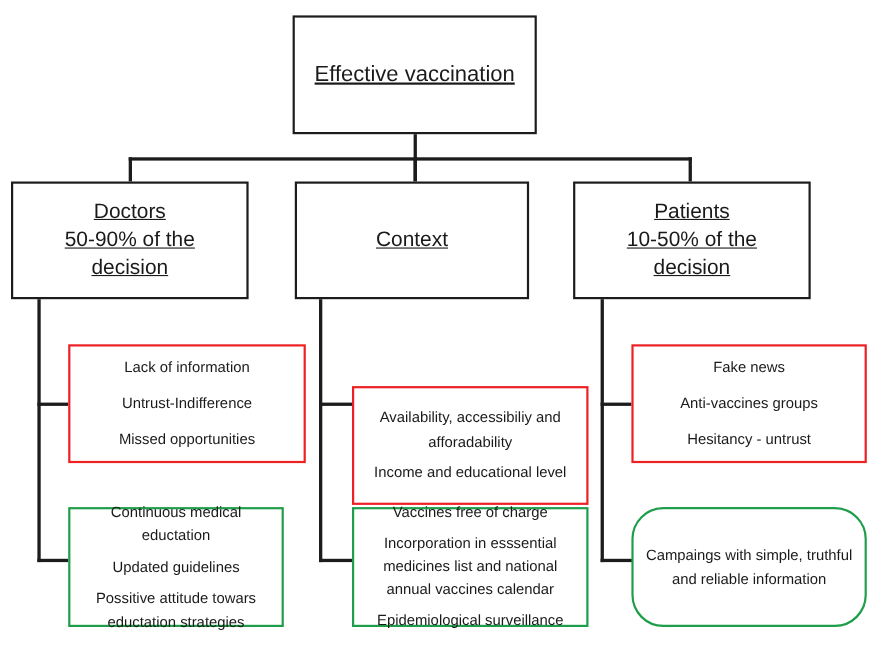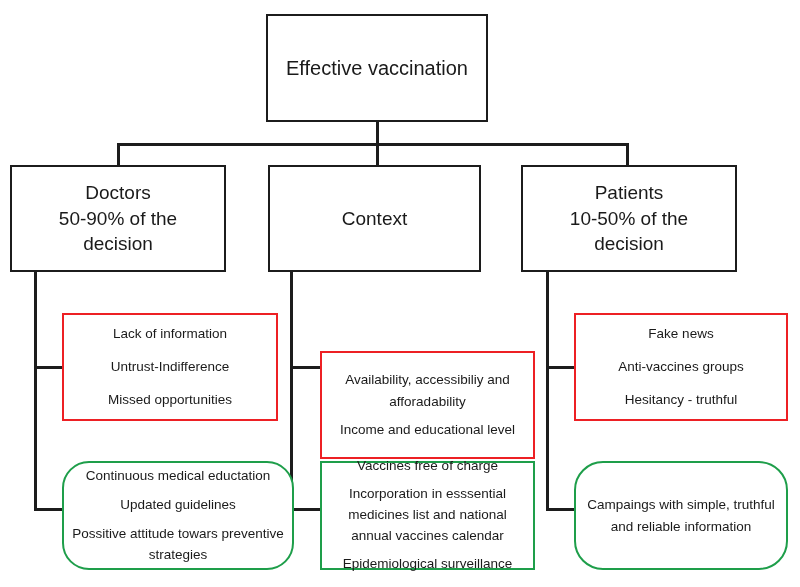--- a/index.html
+++ b/index.html
@@ -26,20 +26,21 @@
     flex-direction: column;
     align-items: center;
     justify-content: center;
     text-align: center;
     color: #1a1a1a;
     z-index: 3;
   }
   .node .line {
     display: block;
     width: 100%;
+    text-decoration: underline;
   }
 
   
   .box-black {
     border: 2px solid #1c1c1c;
   }
   .box-red {
     border: 2px solid #ED2024;
   }
   .box-green {
@@ -48,21 +49,21 @@
 
   #node-root       { left: 266px; top: 14px;  width: 222px; height: 108px; font-size: 20px; }
   #node-doctors    { left: 10px;  top: 165px; width: 216px; height: 107px; font-size: 19px; line-height: 1.35; }
   #node-context    { left: 268px; top: 165px; width: 213px; height: 107px; font-size: 19px; }
   #node-patients   { left: 521px; top: 165px; width: 216px; height: 107px; font-size: 19px; line-height: 1.35; }
 
   #node-doctors-risk   { left: 62px;  top: 313px; width: 216px; height: 108px; font-size: 13.5px; line-height: 1.95; }
   #node-context-risk   { left: 320px; top: 313px; width: 215px; height: 108px; font-size: 13.5px; line-height: 1.6; margin-top: 38px; }
   #node-patients-risk  { left: 574px; top: 313px; width: 214px; height: 108px; font-size: 13.5px; line-height: 1.95; }
 
-  #node-doctors-solution  { left: 62px;  top: 461px; width: 232px; height: 109px; font-size: 13.5px; line-height: 1.6; border-radius: 27px; }
+  #node-doctors-solution  { left: 62px;  top: 461px; width: 196px; height: 109px; font-size: 13.5px; line-height: 1.6; }
   #node-context-solution  { left: 320px; top: 461px; width: 215px; height: 109px; font-size: 13.5px; line-height: 1.55; text-align: center; }
   #node-patients-solution { left: 574px; top: 461px; width: 214px; height: 109px; font-size: 13.5px; line-height: 1.6; border-radius: 29px; }
 
   .node .para { margin: 0; padding: 0 6px; }
   .node .para + .para { margin-top: 0.52em; }
 
   
   .conn {
     position: absolute;
     background: #1c1c1c;
@@ -145,27 +146,27 @@
   </div>
 
   <div class="node box-red" id="node-context-risk">
     <p class="para">Availability, accessibiliy and afforadability</p>
     <p class="para">Income and educational level</p>
   </div>
 
   <div class="node box-red" id="node-patients-risk">
     <p class="para">Fake news</p>
     <p class="para">Anti-vaccines groups</p>
-    <p class="para">Hesitancy - truthful</p>
+    <p class="para">Hesitancy - untrust</p>
   </div>
 
   <div class="node box-green" id="node-doctors-solution">
     <p class="para">Continuous  medical eductation</p>
     <p class="para">Updated guidelines</p>
-    <p class="para">Possitive attitude towars preventive strategies</p>
+    <p class="para">Possitive attitude towars eductation strategies</p>
   </div>
 
   <div class="node box-green" id="node-context-solution">
     <p class="para">Vaccines free of charge</p>
     <p class="para">Incorporation in esssential medicines list and national annual vaccines calendar</p>
     <p class="para">Epidemiological surveillance</p>
   </div>
 
   <div class="node box-green" id="node-patients-solution">
     <p class="para">Campaings with simple, truthful and reliable information</p>

